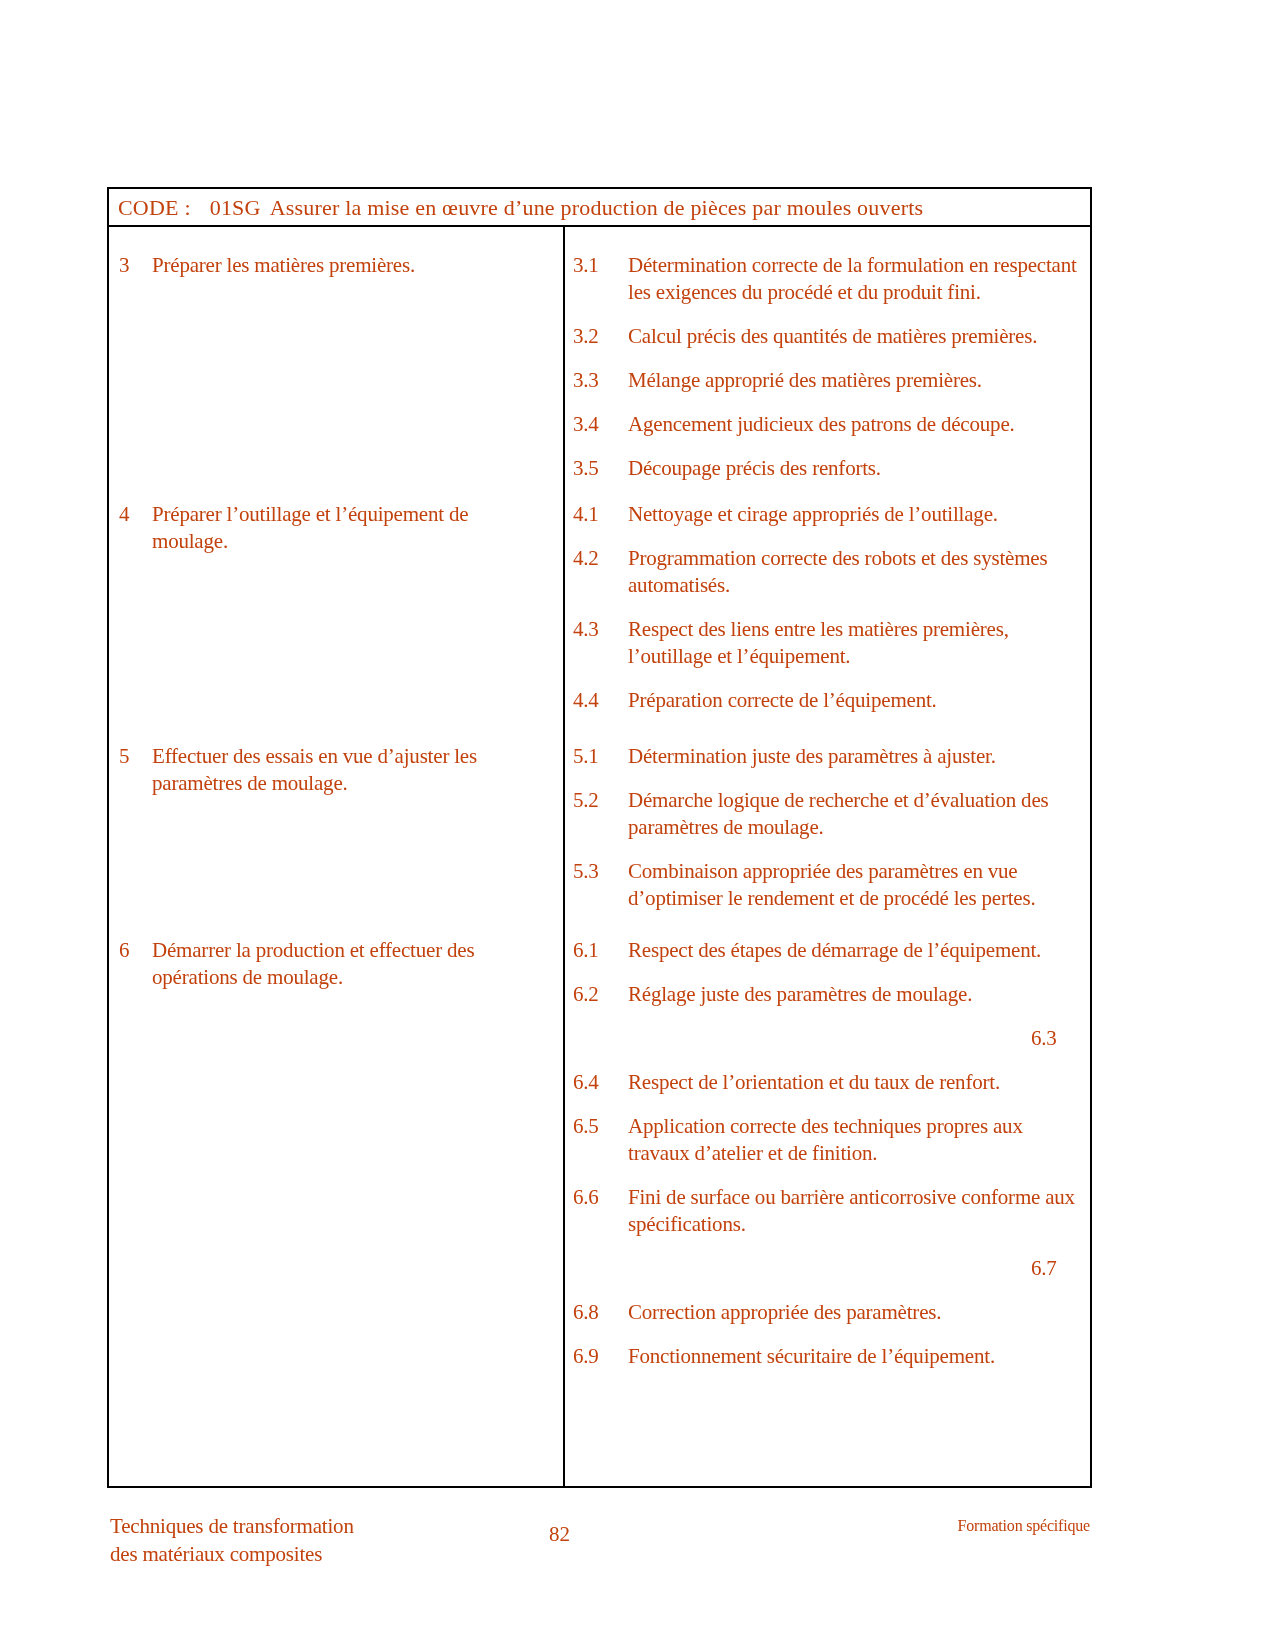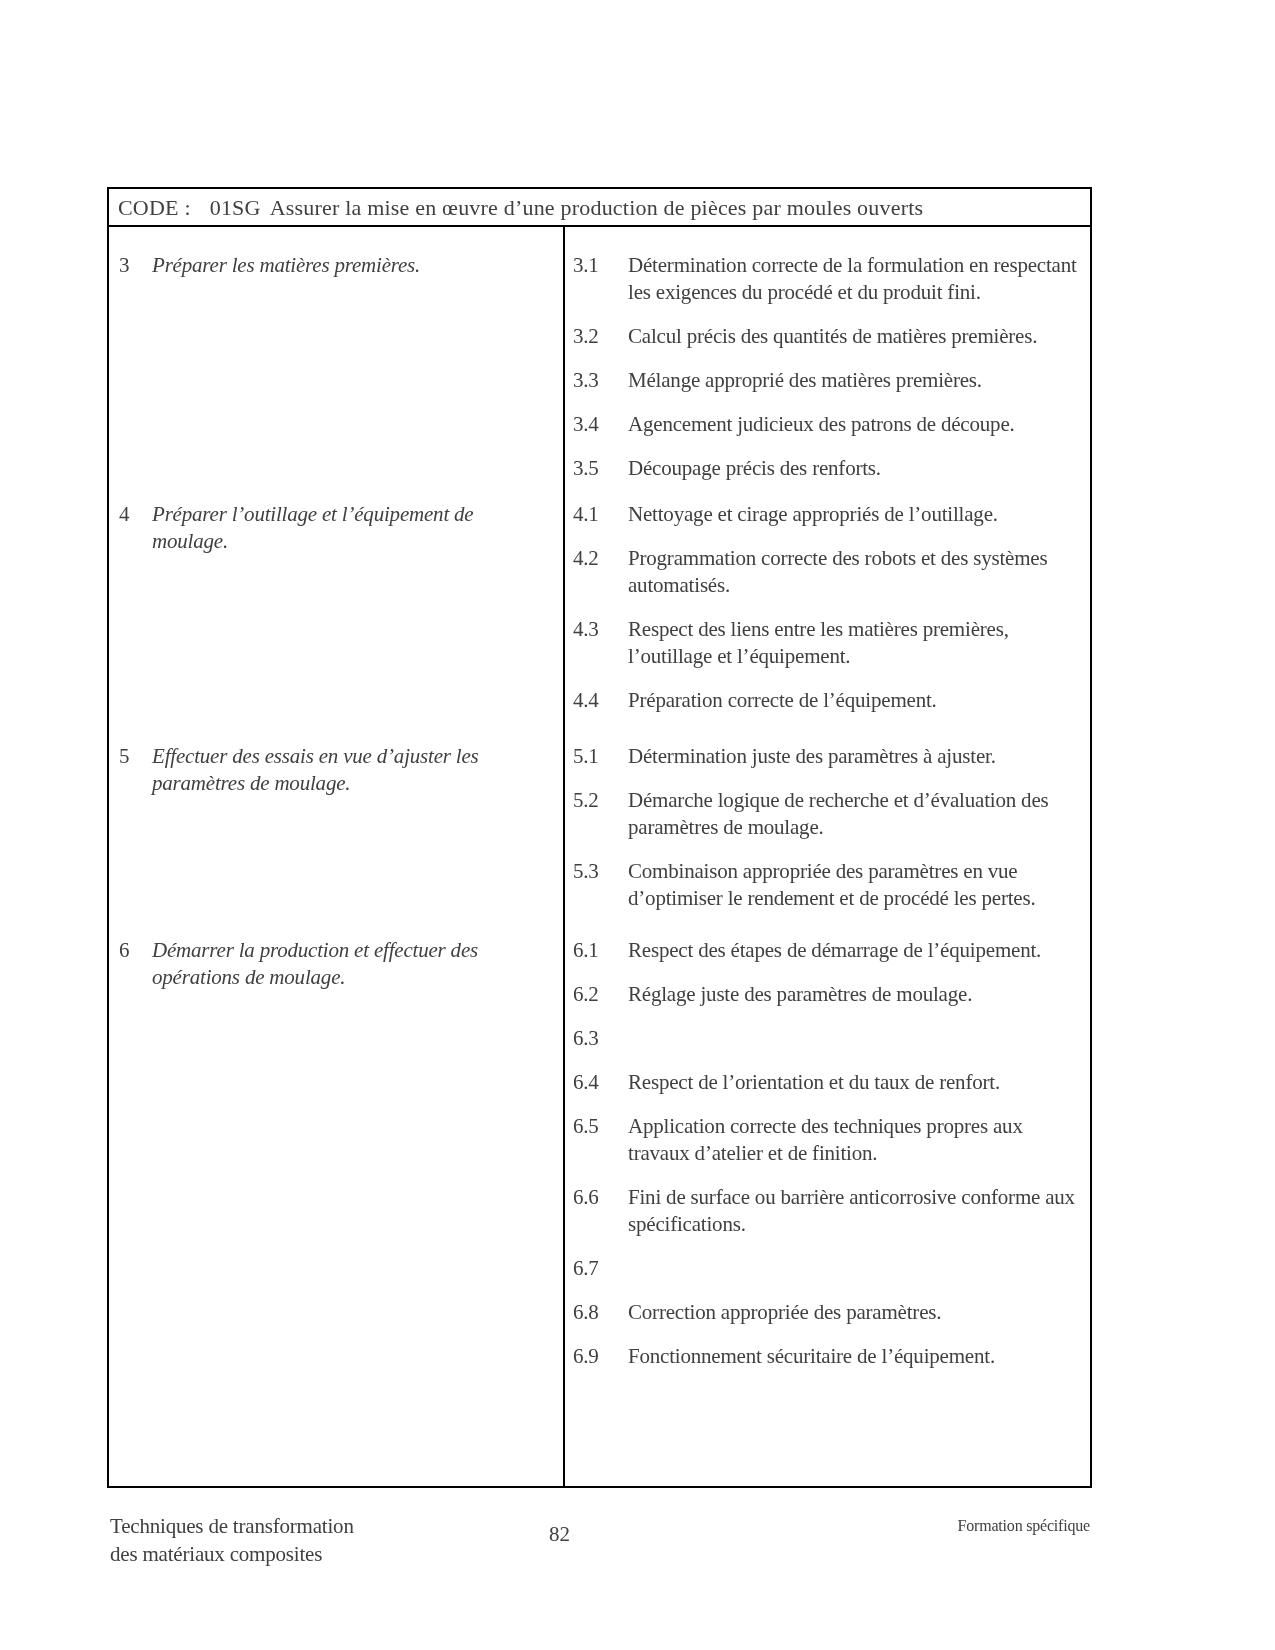--- a/index.html
+++ b/index.html
@@ -1,18 +1,18 @@
 <!DOCTYPE html>
 <html><head>
 <meta charset="utf-8">
 <style>
   html, body { margin:0; padding:0; background:#ffffff; }
   .page {
     position:relative; width:1275px; height:1650px; background:#ffffff;
-    font-family:"Liberation Serif", "DejaVu Serif", serif; color:#404040;
+    font-family:"Liberation Serif", "DejaVu Serif", serif; color:#c2410c;
     overflow:hidden;
   }
   .doc-table {
     position:absolute; left:107px; top:187px; width:985px; height:1301px;
     border:2px solid #000000; box-sizing:border-box;
     display:flex; flex-direction:column;
   }
   .table-header {
     flex:0 0 auto; border-bottom:2px solid #000000;
     padding:5px 10px 4px 9px; font-size:22px; line-height:27px;
@@ -27,22 +27,22 @@
   .cell-left {
     flex:0 0 456px; width:456px; border-right:2px solid #000000;
     padding:0 14px 0 10px; display:flex; align-items:flex-start;
   }
   .cell-right { flex:1 1 auto; padding:0 4px 0 8px; }
   .table-row:nth-child(1) .cell { padding-top:25px; }
   .table-row:nth-child(2) .cell { padding-top:19px; }
   .table-row:nth-child(3) .cell { padding-top:29px; }
   .table-row:nth-child(4) .cell { padding-top:25px; }
   .obj-num { flex:0 0 33px; width:33px; }
-  .obj-text { flex:1 1 auto;font-style:italic; }
-  .criterion { display:flex; }
+  .obj-text { flex:1 1 auto; }
+  .criterion { display:flex;justify-content:flex-end; }
   .criterion + .criterion { margin-top:17px; }
   .crit-num { flex:0 0 55px; width:55px; }
   .crit-text { flex:1 1 auto; }
   .footer-left {
     position:absolute; left:110px; top:1512px;
     font-size:21px; line-height:28px; letter-spacing:-0.2px;
   }
   .footer-page { position:absolute; left:549px; top:1512px; font-size:21px; line-height:28px;margin-top:8px; }
   .footer-right { position:absolute; right:185px; top:1512px; font-size:16px; line-height:28px; letter-spacing:-0.2px; }
 </style>

